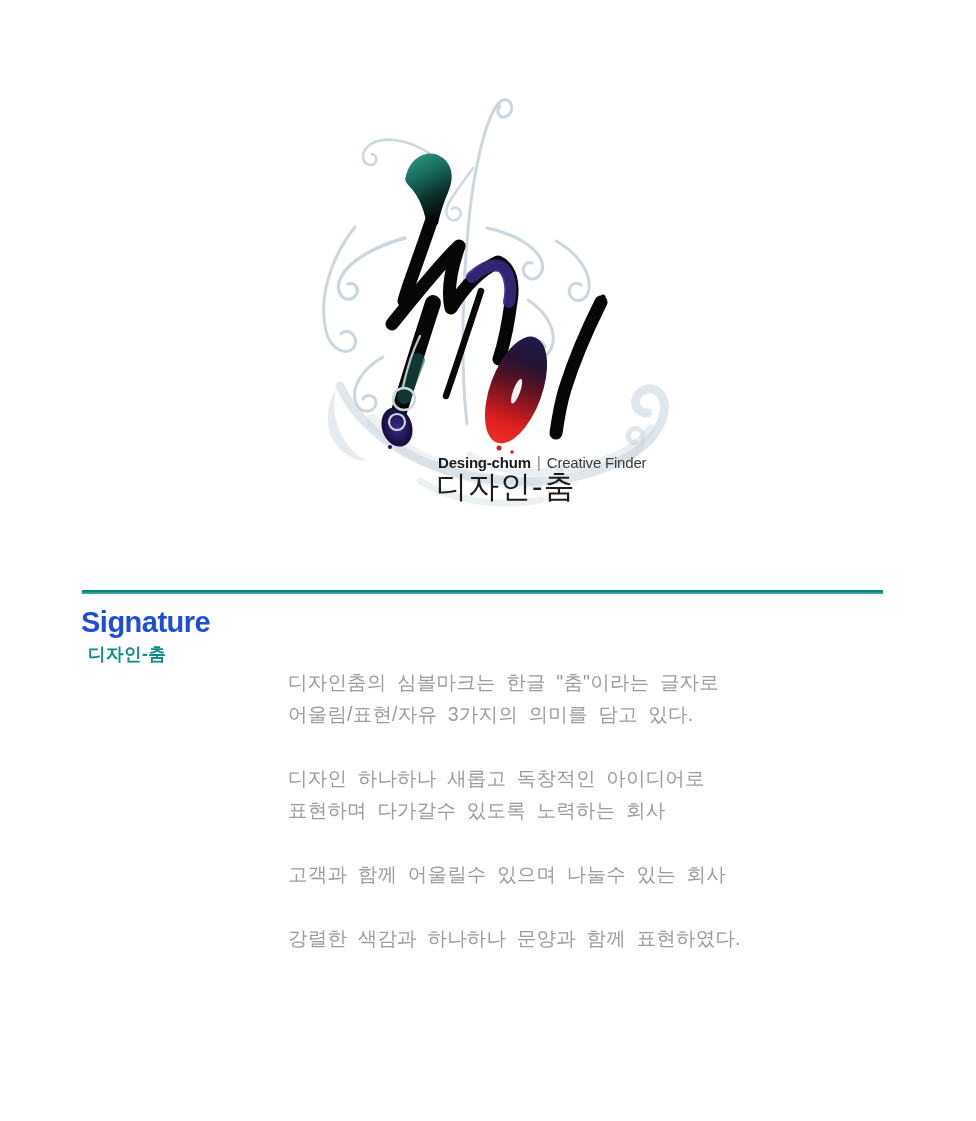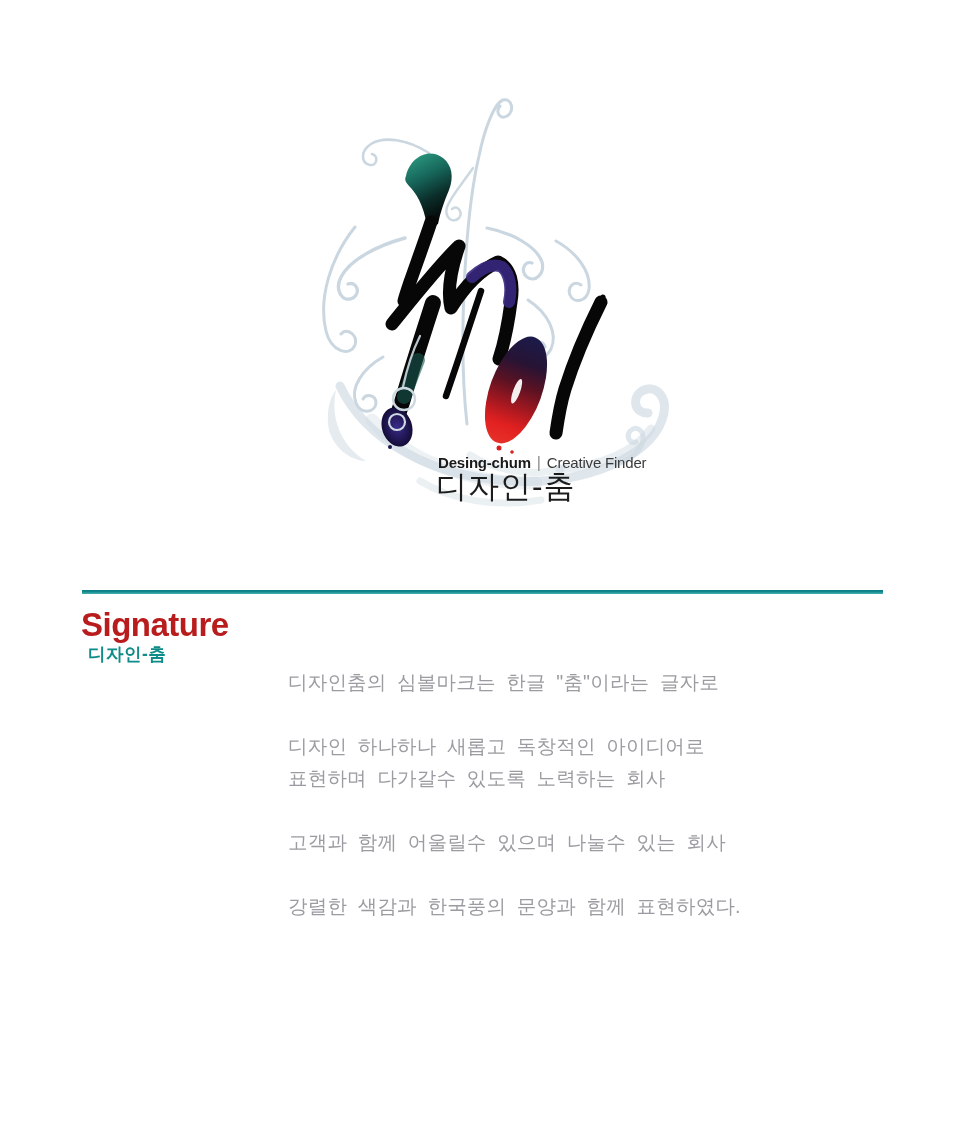--- a/index.html
+++ b/index.html
@@ -18,22 +18,22 @@
   .logo-en .l{font-weight:normal;color:#3a3a3a;}
   .logo-kr{
     position:absolute;left:436px;top:466px;font-size:31px;color:#1c1c1c;
     font-family:"DejaVu Serif","Liberation Serif",serif;letter-spacing:1px;white-space:nowrap;
   }
   .divider{
     position:absolute;left:82px;top:590px;width:801px;height:4px;
     background:linear-gradient(to bottom,#0a8186 30%,#45b2b2);
   }
   .sig-title{
-    position:absolute;left:81px;top:606px;font-size:33px;font-weight:bold;
-    color:#b91c1c;letter-spacing:-0.5px;
+    position:absolute;left:81px;top:606px;font-size:29px;font-weight:bold;
+    color:#1d4ed8;letter-spacing:-0.5px;
   }
   .sig-sub{
     position:absolute;left:88px;top:642px;font-size:17.5px;font-weight:bold;
     color:#0f8c89;letter-spacing:0.5px;
   }
   .desc{
     position:absolute;left:288px;top:666px;width:560px;
     font-size:19.5px;line-height:32px;color:#9b9ba1;
     letter-spacing:0.2px;word-spacing:5px;
   }
@@ -122,26 +122,27 @@
   <div class="logo-kr">디자인-춤</div>
 
   <div class="divider"></div>
 
   <div class="sig-title">Signature</div>
   <div class="sig-sub">디자인-춤</div>
 
   <div class="desc">
     <div class="para">
       <div>디자인춤의 심볼마크는 한글 "춤"이라는 글자로</div>
+      <div>어울림/표현/자유 3가지의 의미를 담고 있다.</div>
     </div>
     <div class="para">
       <div>디자인 하나하나 새롭고 독창적인 아이디어로</div>
       <div>표현하며 다가갈수 있도록 노력하는 회사</div>
     </div>
     <div class="para">
       <div>고객과 함께 어울릴수 있으며 나눌수 있는 회사</div>
     </div>
     <div class="para">
-      <div>강렬한 색감과 한국풍의 문양과 함께 표현하였다.</div>
+      <div>강렬한 색감과 하나하나 문양과 함께 표현하였다.</div>
     </div>
   </div>
 
 </div>
 
 </body></html>

